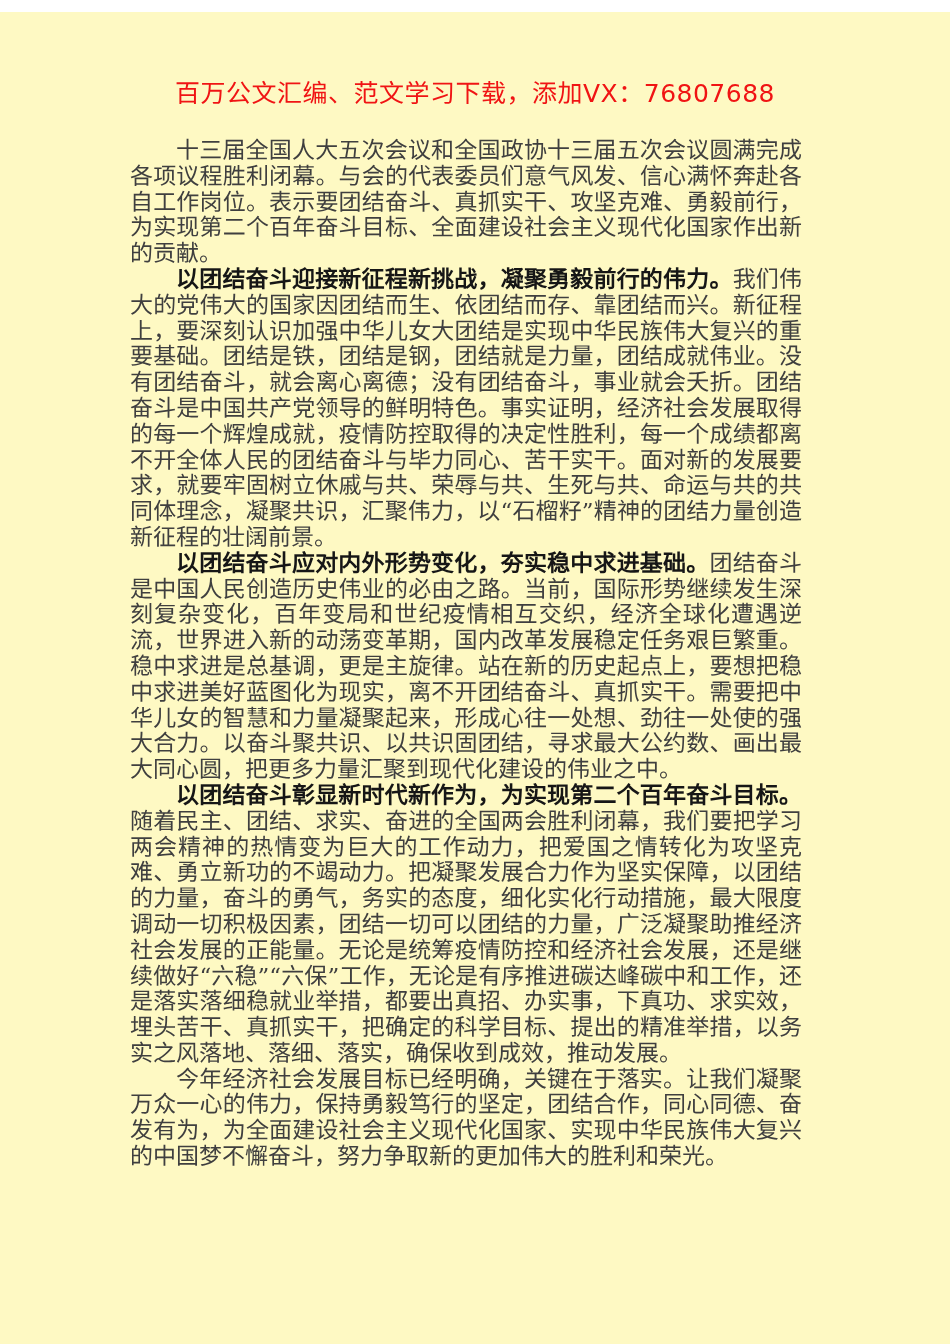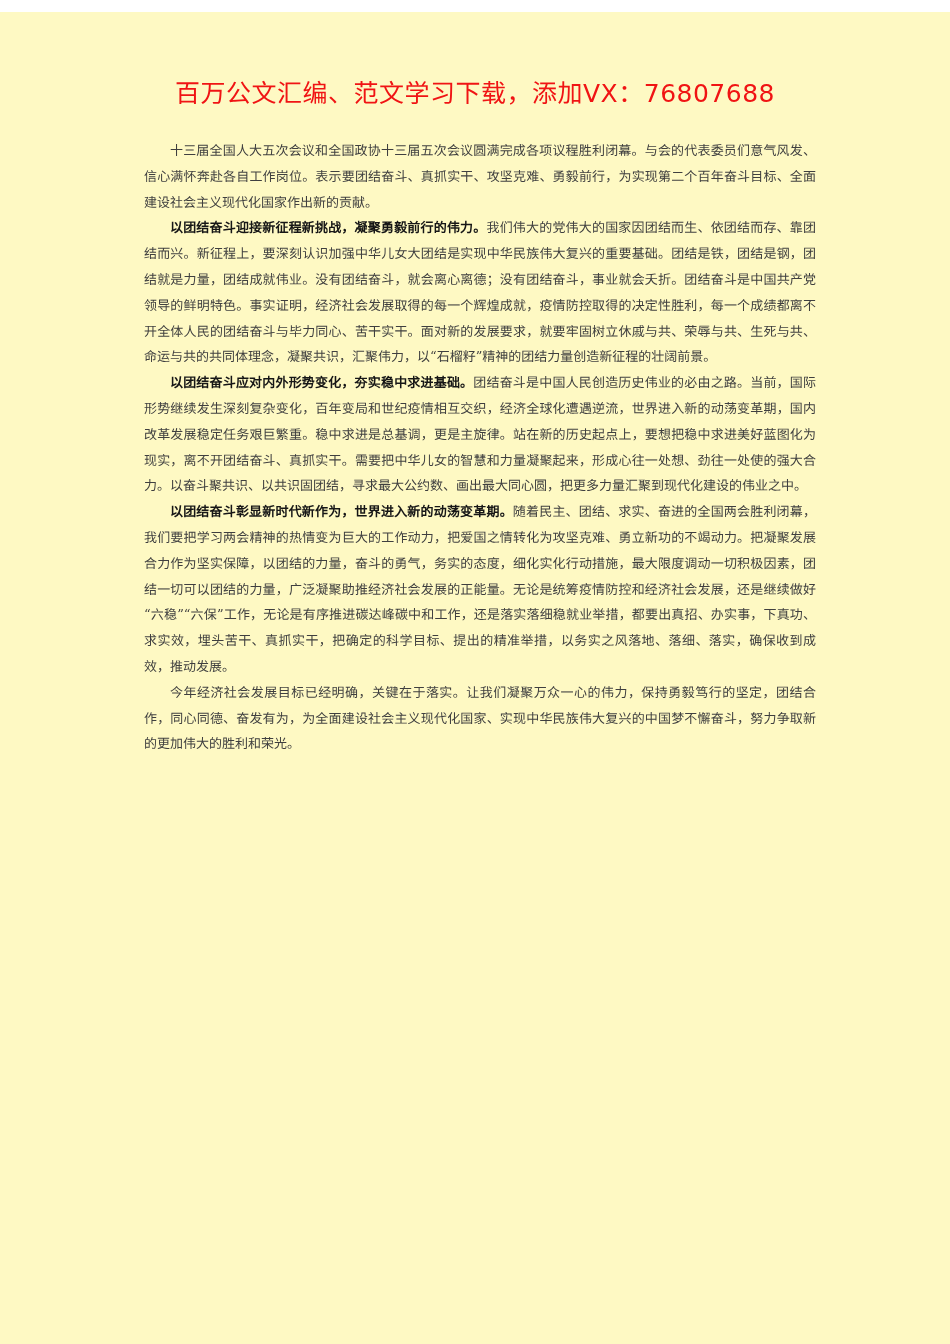--- a/index.html
+++ b/index.html
@@ -27,23 +27,23 @@
     font-size: 25px;
     line-height: 32px;
     font-weight: 500;
     letter-spacing: 0.5px;
     color: #f01414;
     white-space: nowrap;
   }
   .doc-body {
     position: absolute;
     top: 126px;
-    left: 144px;
+    left: 130px;
     width: 672px;
-    font-size: 13px;
+    font-size: 23px;
     line-height: 25.8px;
     color: #3f3f3f;
     text-align: justify;
     text-justify: inter-ideograph;
   }
   .doc-body p {
     margin: 0;
     padding: 0;
     text-indent: 2em;
     word-break: break-all;
@@ -62,19 +62,19 @@
   <div class="promo-header">百万公文汇编、范文学习下载，添加VX：76807688</div>
 
   <div class="doc-body">
 
     <p><span>十三届全国人大五次会议和全国政协十三届五次会议圆满完成各项议程胜利闭幕。与会的代表委员们意气风发、信心满怀奔赴各自工作岗位。表示要团结奋斗、真抓实干、攻坚克难、勇毅前行，为实现第二个百年奋斗目标、全面建设社会主义现代化国家作出新的贡献。</span></p>
 
     <p><span class="lead">以团结奋斗迎接新征程新挑战，凝聚勇毅前行的伟力。</span><span>我们伟大的党伟大的国家因团结而生、依团结而存、靠团结而兴。新征程上，要深刻认识加强中华儿女大团结是实现中华民族伟大复兴的重要基础。团结是铁，团结是钢，团结就是力量，团结成就伟业。没有团结奋斗，就会离心离德；没有团结奋斗，事业就会夭折。团结奋斗是中国共产党领导的鲜明特色。事实证明，经济社会发展取得的每一个辉煌成就，疫情防控取得的决定性胜利，每一个成绩都离不开全体人民的团结奋斗与毕力同心、苦干实干。面对新的发展要求，就要牢固树立休戚与共、荣辱与共、生死与共、命运与共的共同体理念，凝聚共识，汇聚伟力，以“石榴籽”精神的团结力量创造新征程的壮阔前景。</span></p>
 
     <p><span class="lead">以团结奋斗应对内外形势变化，夯实稳中求进基础。</span><span>团结奋斗是中国人民创造历史伟业的必由之路。当前，国际形势继续发生深刻复杂变化，百年变局和世纪疫情相互交织，经济全球化遭遇逆流，世界进入新的动荡变革期，国内改革发展稳定任务艰巨繁重。稳中求进是总基调，更是主旋律。站在新的历史起点上，要想把稳中求进美好蓝图化为现实，离不开团结奋斗、真抓实干。需要把中华儿女的智慧和力量凝聚起来，形成心往一处想、劲往一处使的强大合力。以奋斗聚共识、以共识固团结，寻求最大公约数、画出最大同心圆，把更多力量汇聚到现代化建设的伟业之中。</span></p>
 
-    <p><span class="lead">以团结奋斗彰显新时代新作为，世界进入新的动荡变革期。</span><span>随着民主、团结、求实、奋进的全国两会胜利闭幕，我们要把学习两会精神的热情变为巨大的工作动力，把爱国之情转化为攻坚克难、勇立新功的不竭动力。把凝聚发展合力作为坚实保障，以团结的力量，奋斗的勇气，务实的态度，细化实化行动措施，最大限度调动一切积极因素，团结一切可以团结的力量，广泛凝聚助推经济社会发展的正能量。无论是统筹疫情防控和经济社会发展，还是继续做好“六稳”“六保”工作，无论是有序推进碳达峰碳中和工作，还是落实落细稳就业举措，都要出真招、办实事，下真功、求实效，埋头苦干、真抓实干，把确定的科学目标、提出的精准举措，以务实之风落地、落细、落实，确保收到成效，推动发展。</span></p>
+    <p><span class="lead">以团结奋斗彰显新时代新作为，为实现第二个百年奋斗目标。</span><span>随着民主、团结、求实、奋进的全国两会胜利闭幕，我们要把学习两会精神的热情变为巨大的工作动力，把爱国之情转化为攻坚克难、勇立新功的不竭动力。把凝聚发展合力作为坚实保障，以团结的力量，奋斗的勇气，务实的态度，细化实化行动措施，最大限度调动一切积极因素，团结一切可以团结的力量，广泛凝聚助推经济社会发展的正能量。无论是统筹疫情防控和经济社会发展，还是继续做好“六稳”“六保”工作，无论是有序推进碳达峰碳中和工作，还是落实落细稳就业举措，都要出真招、办实事，下真功、求实效，埋头苦干、真抓实干，把确定的科学目标、提出的精准举措，以务实之风落地、落细、落实，确保收到成效，推动发展。</span></p>
 
     <p><span>今年经济社会发展目标已经明确，关键在于落实。让我们凝聚万众一心的伟力，保持勇毅笃行的坚定，团结合作，同心同德、奋发有为，为全面建设社会主义现代化国家、实现中华民族伟大复兴的中国梦不懈奋斗，努力争取新的更加伟大的胜利和荣光。</span></p>
 
   </div>
 
 </div>
 
 </body></html>

